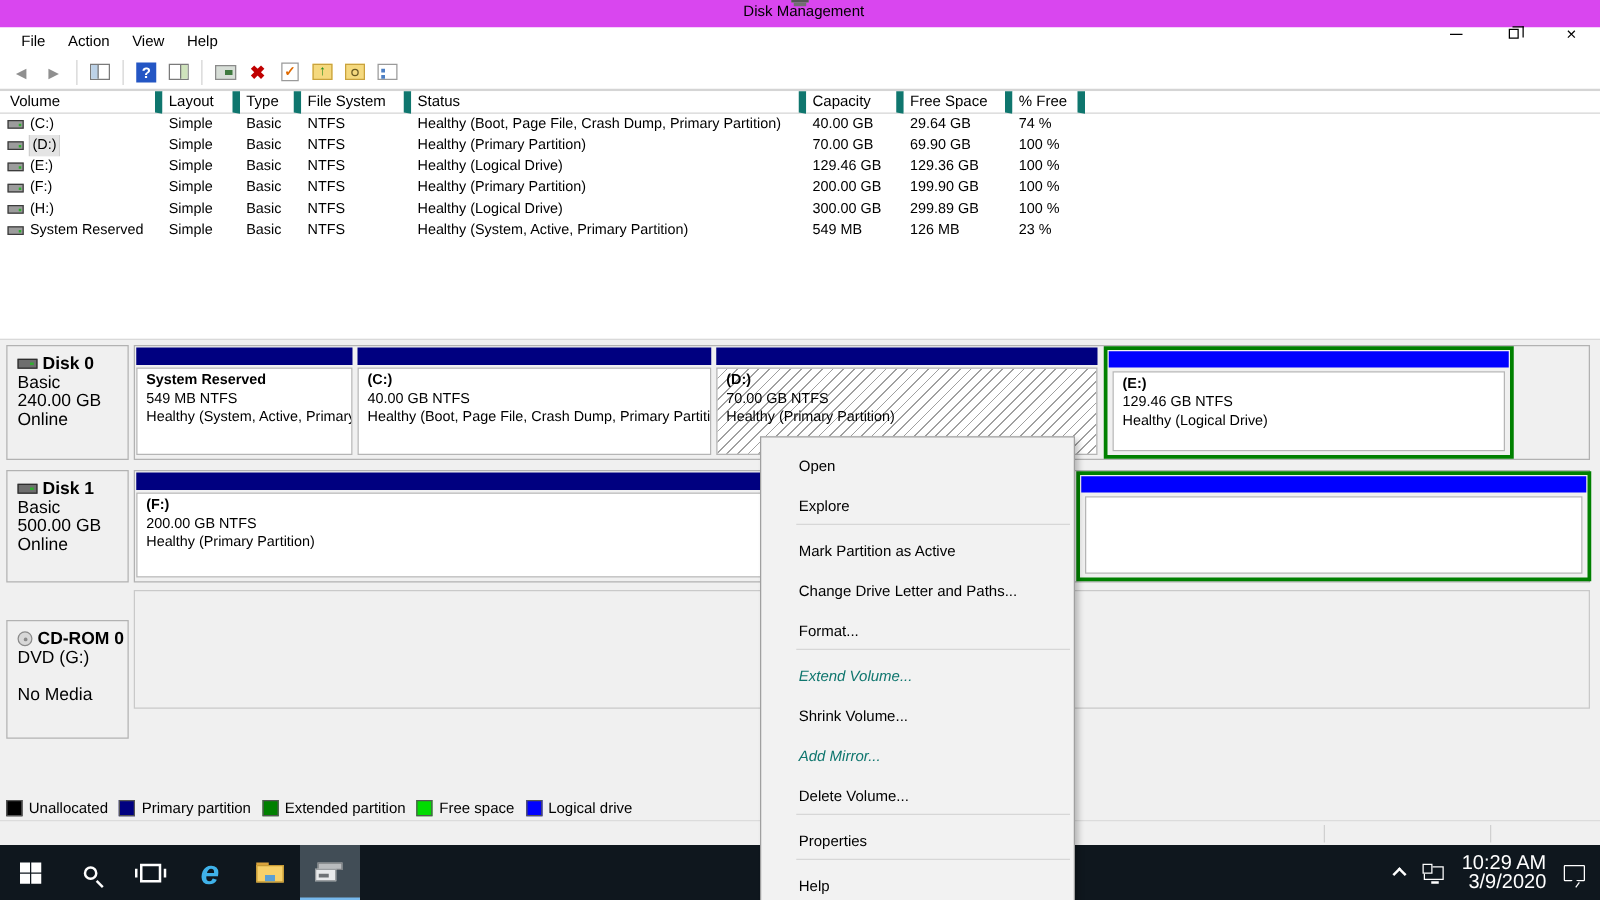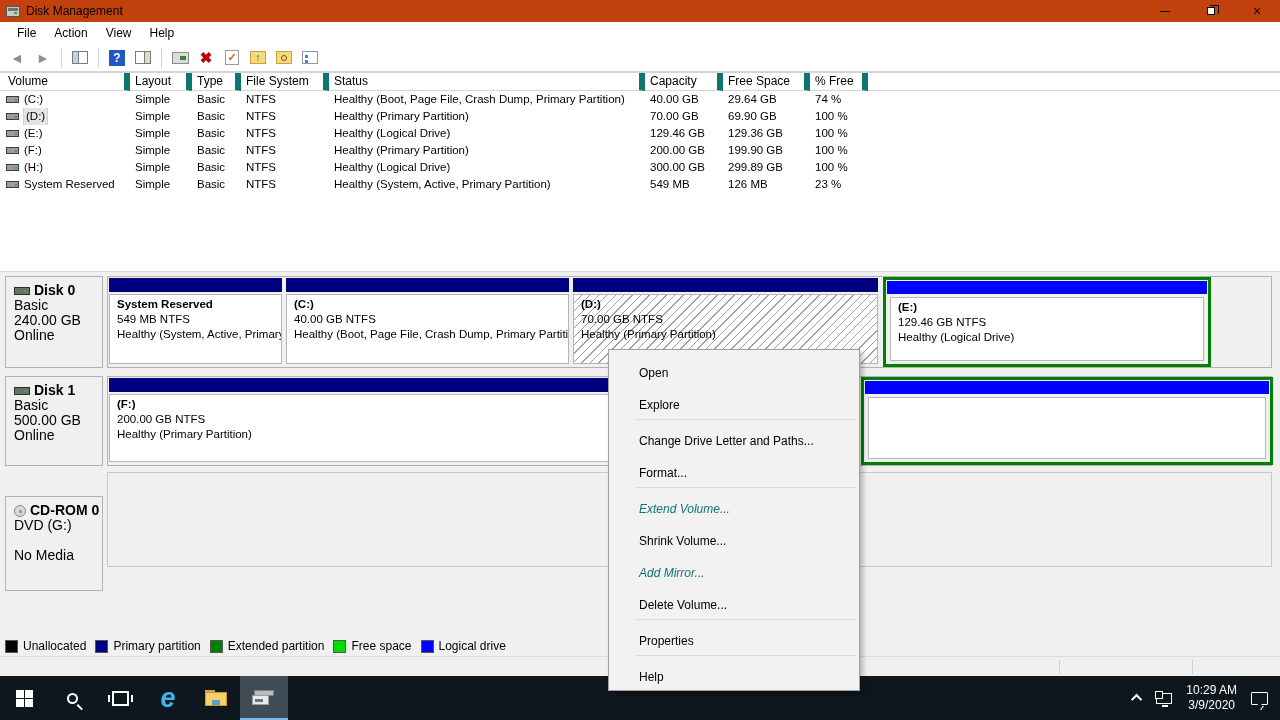--- a/index.html
+++ b/index.html
@@ -1,20 +1,20 @@
 <!DOCTYPE html>
 <html><head>
 <meta charset="utf-8">
 <style>
   * { box-sizing: border-box; margin: 0; padding: 0; }
   html,body { width:1280px; height:720px; overflow:hidden; font-family:"Liberation Sans",sans-serif; font-size:12px; color:#000; background:#fff; }
 
   
   .window { position:absolute; left:0; top:0; width:1280px; height:676px; background:#fff; }
-  .titlebar { height:22px; display:flex; align-items:center; padding-left:6px; background:#c2410c; }
+  .titlebar { height:22px; display:flex; align-items:center; padding-left:6px; background:#d946ef;flex-direction:column; }
   .app-icon { width:14px; height:11px; background:#c8c8c8; border:1px solid #555; position:relative; margin-right:6px; }
   .app-icon::before { content:""; position:absolute; left:1px; top:1px; right:1px; height:3px; background:#707070; }
   .app-icon::after { content:""; position:absolute; right:2px; bottom:2px; width:3px; height:2px; background:#2fae2f; }
   .title-text { font-size:12px; }
   .win-controls { margin-left:auto; display:flex; height:22px; }
   .win-btn { width:46px; height:22px; display:flex; align-items:center; justify-content:center; font-size:14px; }
   .min-glyph { width:10px; height:1px; background:#000; display:inline-block; }
   .restore-glyph { width:8px; height:8px; border:1px solid #000; position:relative; display:inline-block; background:#fff; }
   .restore-glyph::before { content:""; position:absolute; left:2px; top:-3px; width:8px; height:8px; border:1px solid #000; border-left:none; border-bottom:none; }
 
@@ -103,21 +103,21 @@
   .folderico .slot { position:absolute; left:7px; bottom:1px; width:8px; height:5px; background:#5a9fd4; }
   .diskico { width:24px; height:15px; position:relative; }
   .diskico .top { position:absolute; left:2px; top:0; width:20px; height:6px; background:#b9bcbe; border:1px solid #7d8184; }
   .diskico .front { position:absolute; left:0; top:5px; width:17px; height:10px; background:#e8eaeb; border:1px solid #9a9ea1; }
   .diskico .dot { position:absolute; left:3px; top:9px; width:8px; height:3px; background:#6f7376; }
   .traygroup { margin-left:auto; display:flex; align-items:center; gap:14px; padding-right:12px; }
   .chevron { width:8px; height:8px; border-left:2px solid #fff; border-top:2px solid #fff; transform:rotate(45deg) translateY(2px); }
   .netico { width:16px; height:11px; border:1px solid #fff; position:relative; }
   .netico::before { content:""; position:absolute; left:-2px; top:-3px; width:6px; height:6px; background:#0f171e; border:1px solid #fff; }
   .netico::after { content:""; position:absolute; left:5px; bottom:-4px; width:6px; height:2px; background:#fff; }
-  .clock { text-align:center; line-height:15px; font-size:12px; }
+  .clock { text-align:right; line-height:15px; font-size:16px; }
   .actionico { width:17px; height:13px; border:1px solid #fff; border-radius:1px; position:relative; }
   .actionico::after { content:""; position:absolute; left:5px; bottom:-5px; width:5px; height:5px; background:#0f171e; border-right:1px solid #fff; transform:rotate(35deg); margin-top:-2px; }
 </style>
 </head>
 <body>
 
 <div class="window">
 
   <div class="titlebar">
     <span class="app-icon"></span>
@@ -356,20 +356,21 @@
     <div>DVD (G:)</div>
     <div>&nbsp;</div>
     <div>No Media</div>
   </div>
   <div class="disk-area" style="top:472px; height:95px; border-color:#c9c9c9;"></div>
 
   <div class="ctxmenu">
     <div class="ctxitem">Open</div>
     <div class="ctxitem">Explore</div>
     <div class="ctxsep"></div>
+    <div class="ctxitem">Mark Partition as Active</div>
     <div class="ctxitem">Change Drive Letter and Paths...</div>
     <div class="ctxitem">Format...</div>
     <div class="ctxsep"></div>
     <div class="ctxitem disabled">Extend Volume...</div>
     <div class="ctxitem">Shrink Volume...</div>
     <div class="ctxitem disabled">Add Mirror...</div>
     <div class="ctxitem">Delete Volume...</div>
     <div class="ctxsep"></div>
     <div class="ctxitem">Properties</div>
     <div class="ctxsep"></div>

